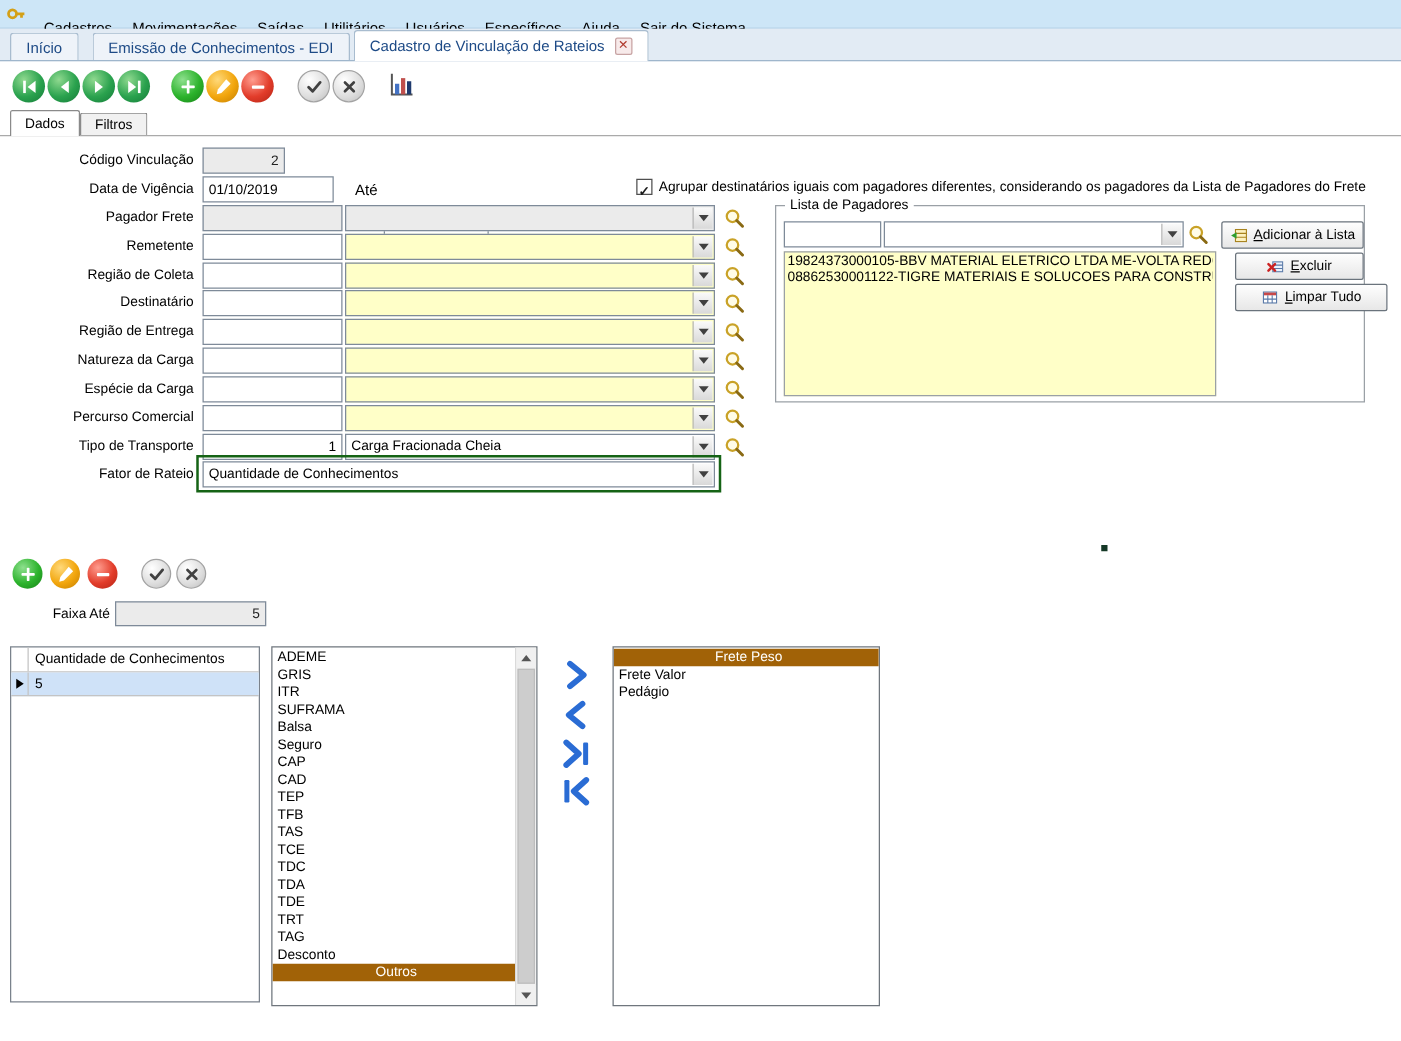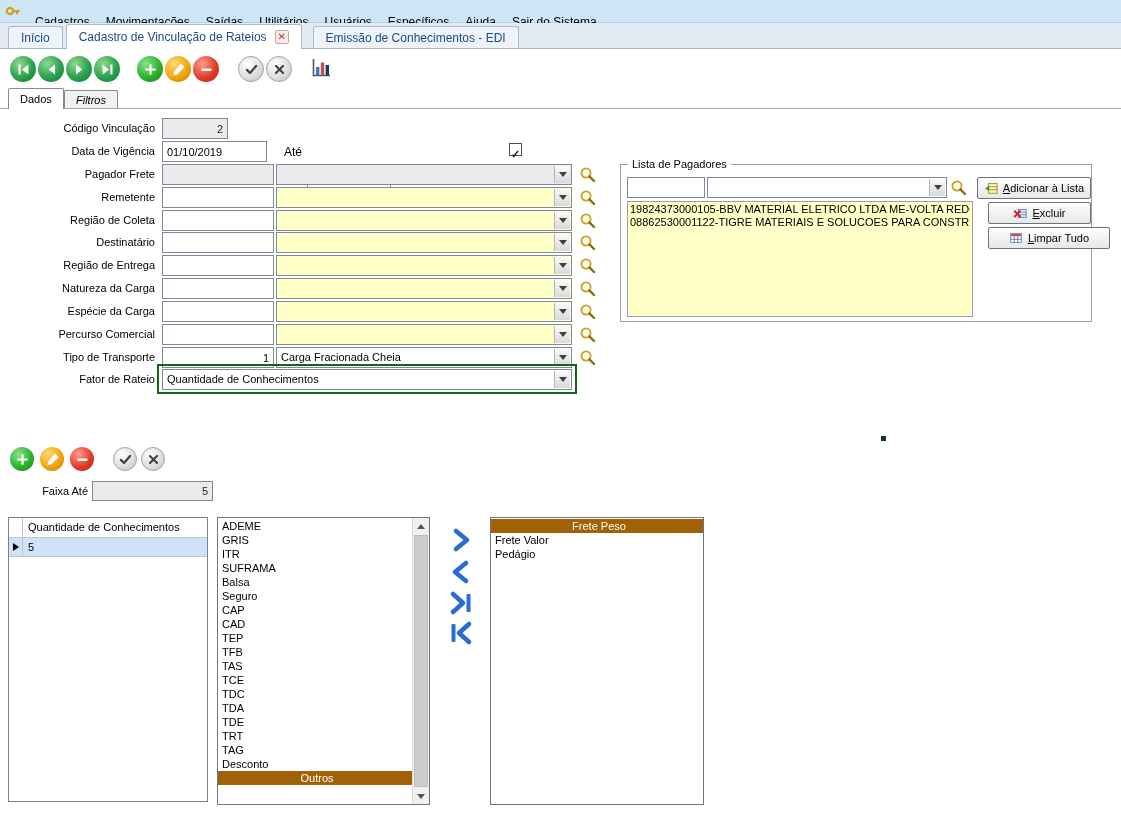--- a/index.html
+++ b/index.html
@@ -147,26 +147,26 @@
       <div class="menu-item">Us<u>u</u>ários</div>
       <div class="menu-item"><u>E</u>specíficos</div>
       <div class="menu-item"><u>A</u>juda</div>
       <div class="menu-item">Sai<u>r</u> do Sistema</div>
     </div>
 
   <div class="tabstrip">
     <div class="tab">
       <span>Início</span>
     </div>
+    <div class="tab gap">
+      <span>Emissão de Conhecimentos - EDI</span>
+    </div>
     <div class="tab active">
       <span>Cadastro de Vinculação de Rateios</span>
       <span class="closebox"></span>
-    </div>
-    <div class="tab gap">
-      <span>Emissão de Conhecimentos - EDI</span>
     </div>
   </div>
 
   <div class="circ nav" style="left:10px; top:56px;">
     <svg viewBox="0 0 24 24">
         <rect x="5" y="5" width="3" height="14" fill="#fff"></rect>
         <polygon points="19,5 10,12 19,19" fill="#fff"></polygon>
       </svg>
   </div>
   <div class="circ nav" style="left:38px; top:56px;">
@@ -216,21 +216,21 @@
         <path d="M4.5 3 L4.5 19.5 L21 19.5" stroke="#555" stroke-width="1.6" fill="none"></path>
         <rect x="7" y="11" width="3.4" height="8.5" fill="#4472c4"></rect>
         <rect x="11.8" y="6.5" width="3.4" height="13" fill="#c0504d"></rect>
         <rect x="16.6" y="9" width="3.4" height="10.5" fill="#1f3a6e"></rect>
       </svg>
   </div>
 
   <div class="subtab active" style="left:8px; top:88px;">
     <span>Dados</span>
   </div>
-  <div class="subtab" style="left:64px; top:90px;font-style:italic;">
+  <div class="subtab" style="left:64px; top:90px;">
     <span>Filtros</span>
   </div>
   <div class="page-line"></div>
 
   <div class="flabel" style="top:122px;">Código Vinculação</div>
   <div class="flabel" style="top:145px;">Data de Vigência</div>
   <div class="flabel" style="top:168px;">Pagador Frete</div>
   <div class="flabel" style="top:191px;">Remetente</div>
   <div class="flabel" style="top:214px;">Região de Coleta</div>
   <div class="flabel" style="top:236px;">Destinatário</div>
@@ -355,20 +355,21 @@
       </svg>
   </div>
 
   <div class="green-box"></div>
   <div class="combo" style="left:162px; top:369px; width:410px;">
     <span class="txt">Quantidade de Conhecimentos</span>
     <span class="arrow"></span>
   </div>
 
   <div class="cb"></div>
+  <div class="cb-label">Agrupar destinatários iguais com pagadores diferentes, considerando os pagadores da Lista de Pagadores do Frete</div>
 
   <div class="groupbox"></div>
   <div class="gb-legend">Lista de Pagadores</div>
 
   <div class="tfield" style="left:627px; top:177px; width:78px;"></div>
   <div class="combo" style="left:707px; top:177px; width:240px;">
     <span class="txt"></span>
       <span class="arrow"></span>
   </div>
   <div class="mag" style="left:950px; top:179px;">

